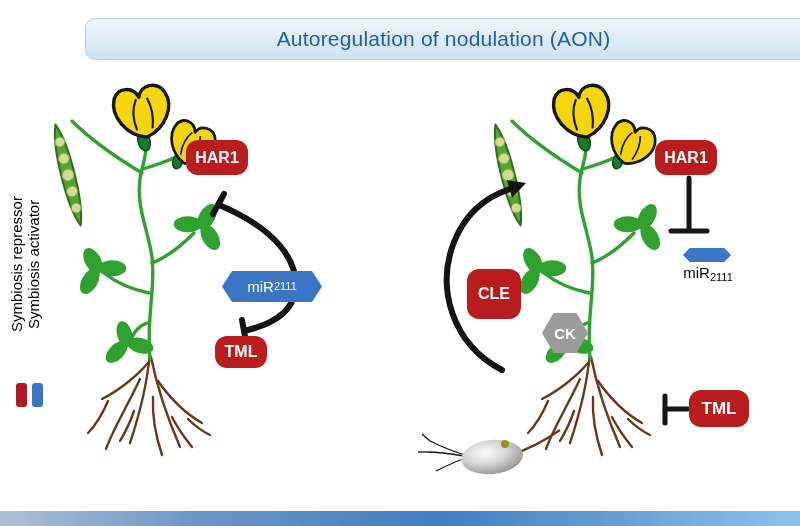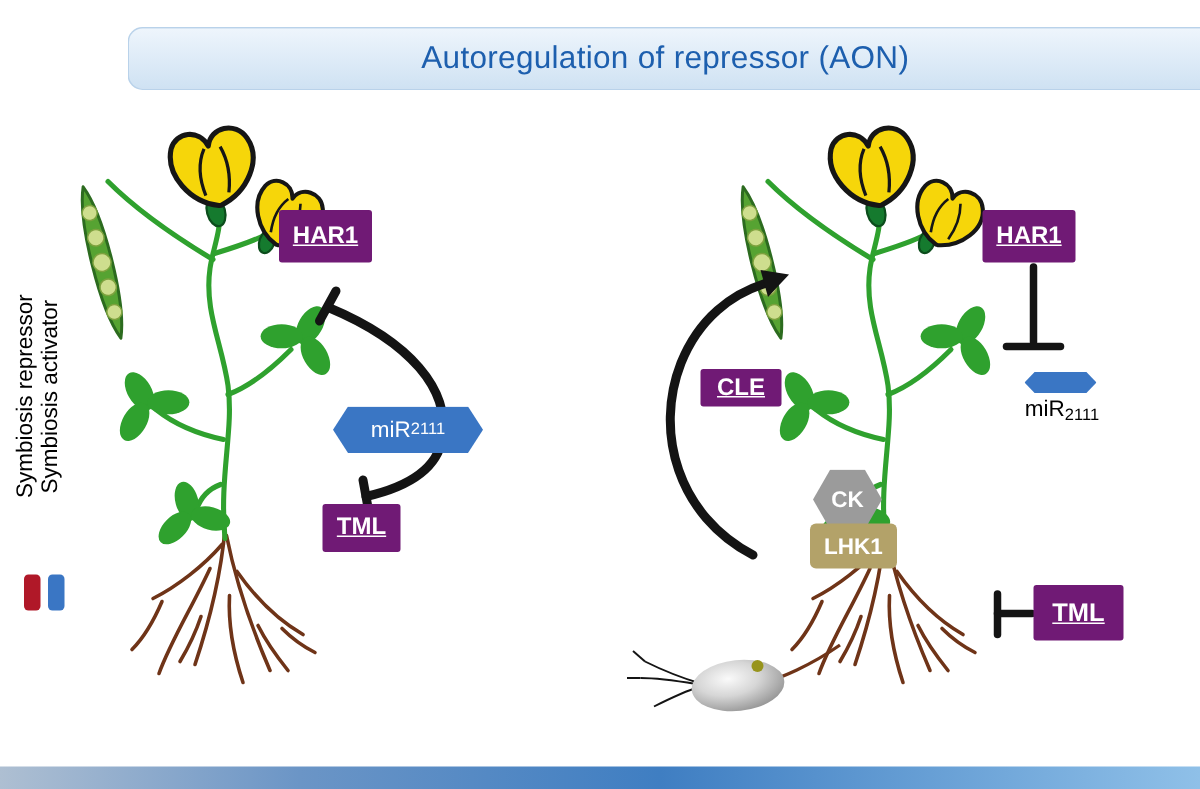--- a/index.html
+++ b/index.html
@@ -35,25 +35,25 @@
   .plant { position:absolute; width:280px; height:410px; z-index:1; }
   .plant-left  { left:10px;  top:75px; }
   .plant-right { left:450px; top:75px; }
   
   .overlay { position:absolute; left:0; top:0; width:800px; height:526px; z-index:2; pointer-events:none; }
   
   .node {
     position:absolute; z-index:3; display:flex; align-items:center; justify-content:center;
     color:#ffffff; font-weight:700;
   }
-  .red-node  { background:#701a75; border-radius:2px; font-size:16px;text-decoration:underline; }
+  .red-node  { background:#b91c1c; border-radius:12px; font-size:16px; }
   #har1-left  { left:186px; top:140px; width:62px; height:35px; }
   #tml-left   { left:215px; top:336px; width:52px; height:32px; }
   #har1-right { left:655px; top:140px; width:62px; height:35px; }
-  #cle-node   { left:467px; top:246px; width:54px; height:25px; }
+  #cle-node   { left:467px; top:269px; width:54px; height:50px; }
   #tml-right  { left:689px; top:390px; width:60px; height:37px; font-size:17px; }
   #mir-left {
     left:222px; top:271px; width:100px; height:31px; background:#3a76c4;
     clip-path:polygon(10% 0,90% 0,100% 50%,90% 100%,10% 100%,0 50%);
     font-weight:400; font-size:15px;
   }
   #mir-right-shape {
     position:absolute; left:683px; top:248px; width:48px; height:14px; background:#3a76c4;
     clip-path:polygon(14% 0,86% 0,100% 50%,86% 100%,14% 100%,0 50%); z-index:3;
   }
@@ -136,21 +136,21 @@
         <ellipse cx="134" cy="66" rx="6" ry="10" fill="#157a2e" stroke="#0c4d1c" stroke-width="1.5" transform="rotate(-15 134 66)"></ellipse>
         <ellipse cx="168" cy="86" rx="5" ry="8" fill="#157a2e" stroke="#0c4d1c" stroke-width="1.5" transform="rotate(20 168 86)"></ellipse>
 
         <use href="#flower-shape" transform="translate(136,62) scale(1.55) rotate(-8)"></use>
         <use href="#flower-shape" transform="translate(174,88) scale(1.25) rotate(22)"></use>
       </symbol>
     </defs>
   </svg>
 
   <div class="banner">
-    <span class="banner-title">Autoregulation of repressor (AON)</span>
+    <span class="banner-title">Autoregulation of nodulation (AON)</span>
   </div>
 
   <div class="vlabels">
     <div class="vtext">Symbiosis repressor</div>
     <div class="vtext">Symbiosis activator</div>
   </div>
   <div class="swatches">
     <span class="swatch red"></span>
     <span class="swatch blue"></span>
   </div>
@@ -204,19 +204,18 @@
   </div>
   <div class="node red-node" id="tml-left">TML</div>
 
   <div class="node red-node" id="har1-right">HAR1</div>
   <div id="mir-right-shape"></div>
   <div id="mir-right-label">
     <span>miR</span><sub class="mir-sub">2111</sub>
   </div>
   <div class="node red-node" id="cle-node">CLE</div>
   <div class="node" id="ck-node">CK</div>
-  <div class="node" id="lhk1-node">LHK1</div>
   <div class="node red-node" id="tml-right">TML</div>
 
 
   <div class="bottom-strip"></div>
 
 </div>
 
 </body></html>

